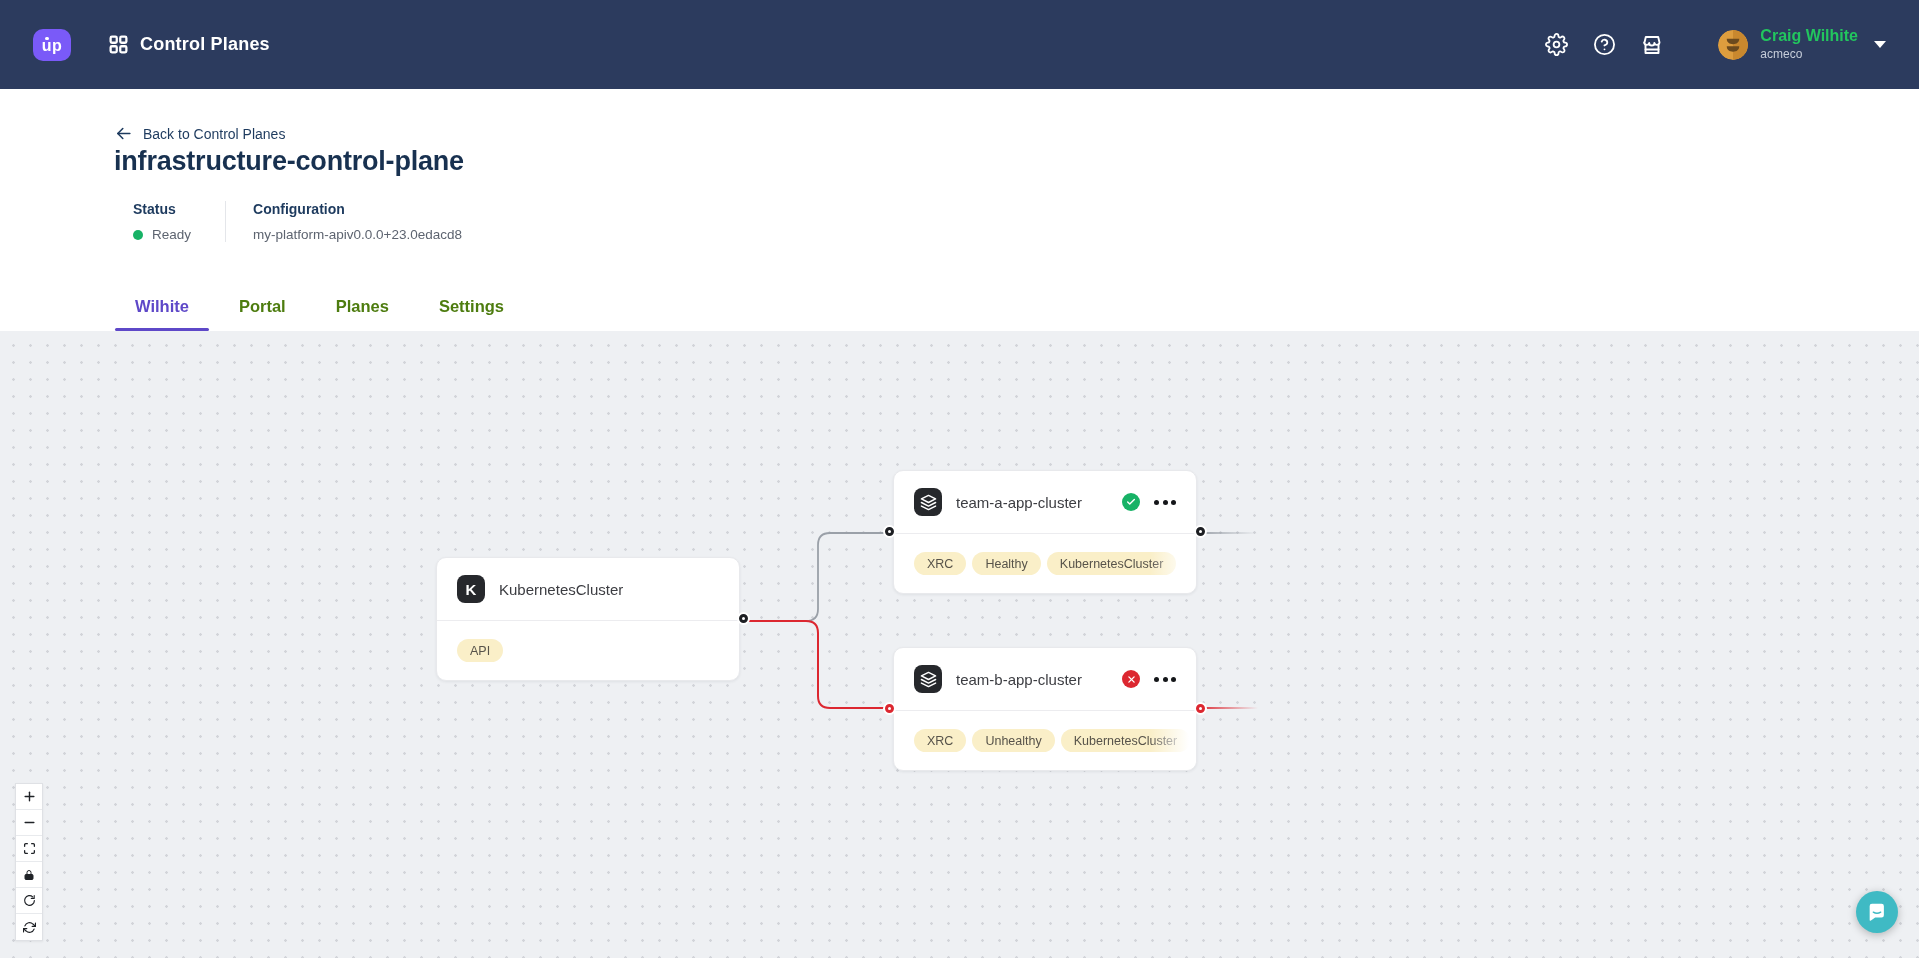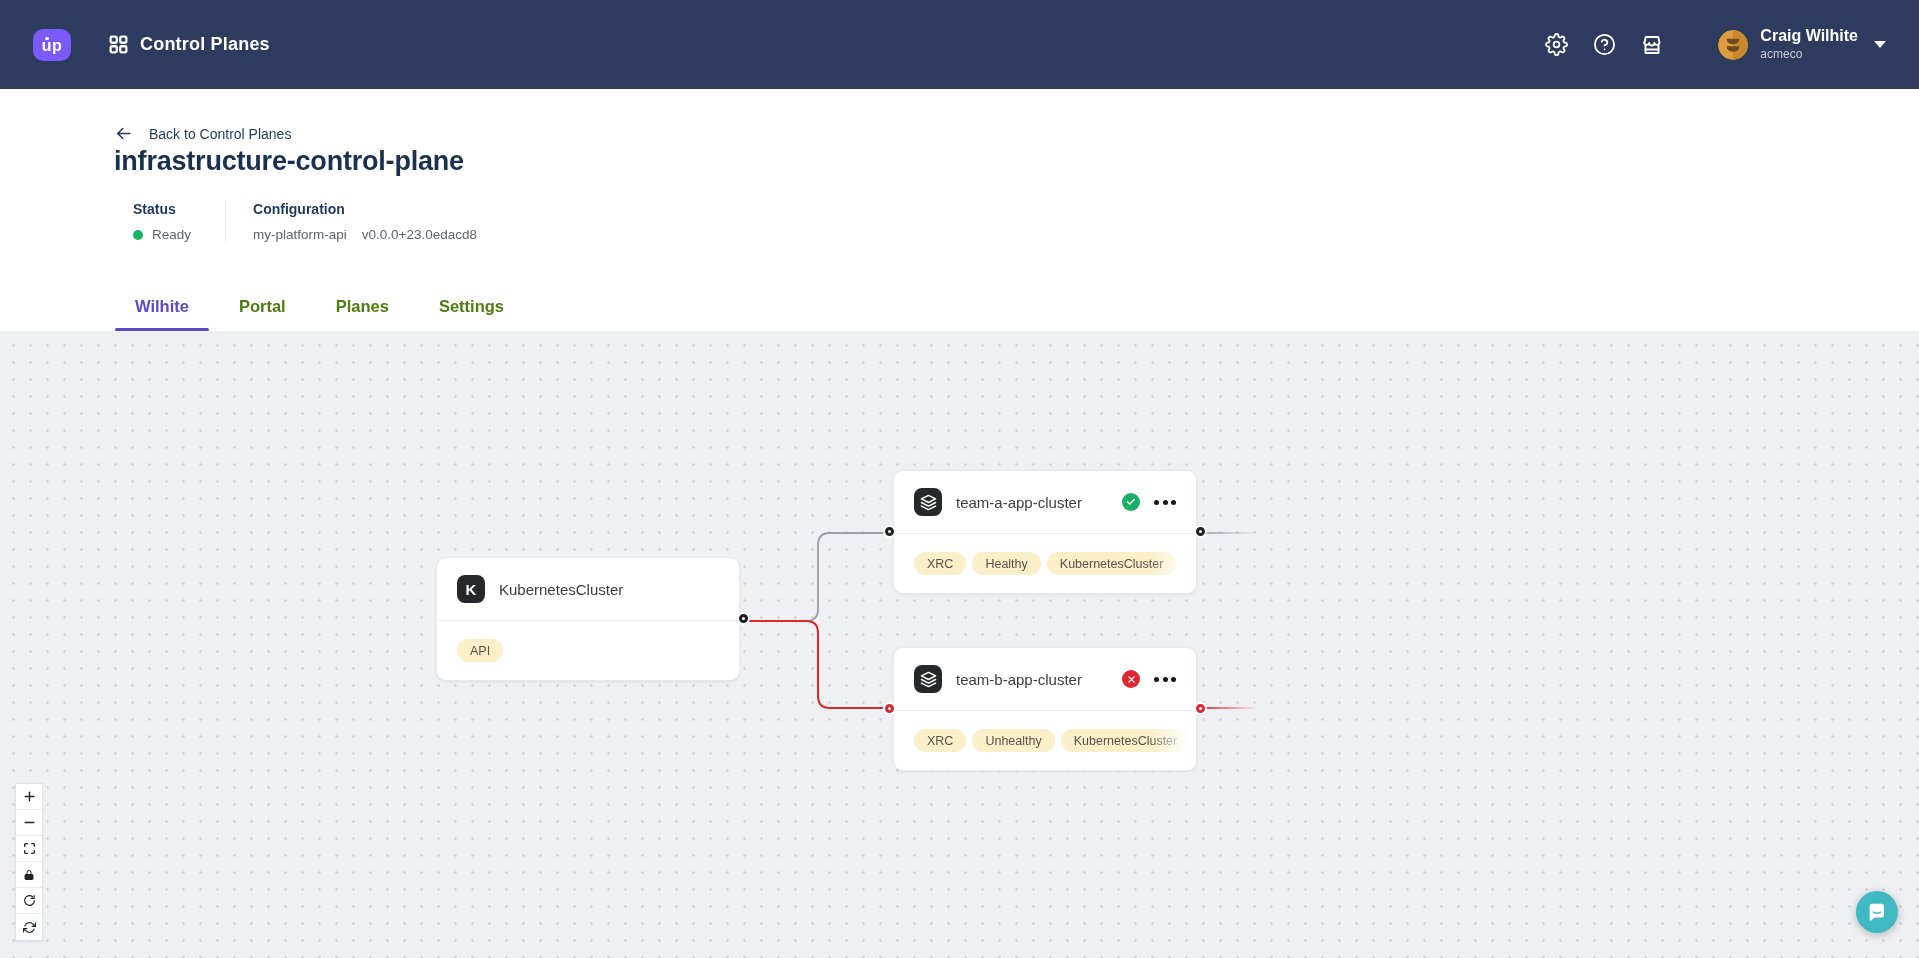--- a/index.html
+++ b/index.html
@@ -21,35 +21,35 @@
     cursor:pointer; padding-top:3px;
   }
   .logo::before { content:""; position:absolute; top:8px; left:12px; width:3.5px; height:3.5px; border-radius:50%; background:#fff; }
   .nav-grid { margin-left:37px; display:flex; align-items:center; color:#fff; }
   .app-title { color:#fff; font-size:18px; font-weight:bold; margin-left:11px; letter-spacing:.2px;text-align:right; }
   .nav-right { margin-left:auto; display:flex; align-items:center; gap:24px; }
   .nav-icon-btn { width:24px; height:24px; color:#fff; cursor:pointer; display:flex; align-items:center; justify-content:center; }
   .user { display:flex; align-items:center; margin-left:30px; cursor:pointer; }
   .avatar { width:30px; height:30px; border-radius:50%; overflow:hidden; flex:none; }
   .user-names { margin-left:12px; line-height:1.15; }
-  .user-name { color:#ffffff; font-size:16px; font-weight:bold; }
+  .user-name { color:#22c55e; font-size:16px; font-weight:bold; }
   .user-org { color:#c6cdda; font-size:12px; margin-top:2px; }
   .caret { margin-left:16px; width:0; height:0; border-left:6px solid transparent; border-right:6px solid transparent; border-top:7px solid #fff; }
 
   
   .page-head { position:absolute; top:89px; left:0; width:1919px; height:242px; background:#fff; }
-  .back { position:absolute; left:115px; top:36px; display:flex; align-items:center; gap:17px; color:#1d3a5e; font-size:14px; cursor:pointer; }
+  .back { position:absolute; left:115px; top:36px; display:flex; align-items:center; gap:11px; color:#1d3a5e; font-size:14px; cursor:pointer; }
   .page-title { position:absolute; left:114px; top:57px; margin:0; font-size:27px; font-weight:bold; color:#183150; letter-spacing:-.2px; }
   .meta { position:absolute; left:115px; top:112px; display:flex;margin-left:18px; }
   .status-block { padding-right:34px; border-right:1px solid #e4e6ea; }
   .config-block { padding-left:27px; }
   .meta-label { font-size:14px; font-weight:bold; color:#1d3a5e; }
   .status-val { display:flex; align-items:center; gap:9px; margin-top:10px; font-size:13.5px; color:#5d6470; }
   .dot-green { width:10px; height:10px; border-radius:50%; background:#17b266; }
-  .config-vals { display:flex; gap:15px; margin-top:10px; font-size:13.5px; color:#5d6470; }
+  .config-vals { display:flex; margin-top:10px; font-size:13.5px; color:#5d6470; }
   .tabs { position:absolute; left:115px; bottom:0; display:flex; gap:10px; }
   .tab { padding:0 20px 15px; font-size:16.5px; font-weight:bold; color:#4d7c0f; position:relative; cursor:pointer; }
   .tab.active { color:#5e48c8; }
   .tab.active::after { content:""; position:absolute; left:0; right:0; bottom:0; height:3px; background:#5e48c8; border-radius:2px; }
 
   
   .canvas {
     position:absolute; top:331px; left:0; width:1919px; height:627px;
     background-color:#eef0f3;
     background-image:radial-gradient(circle, #d2d4d9 1.3px, transparent 1.45px);

